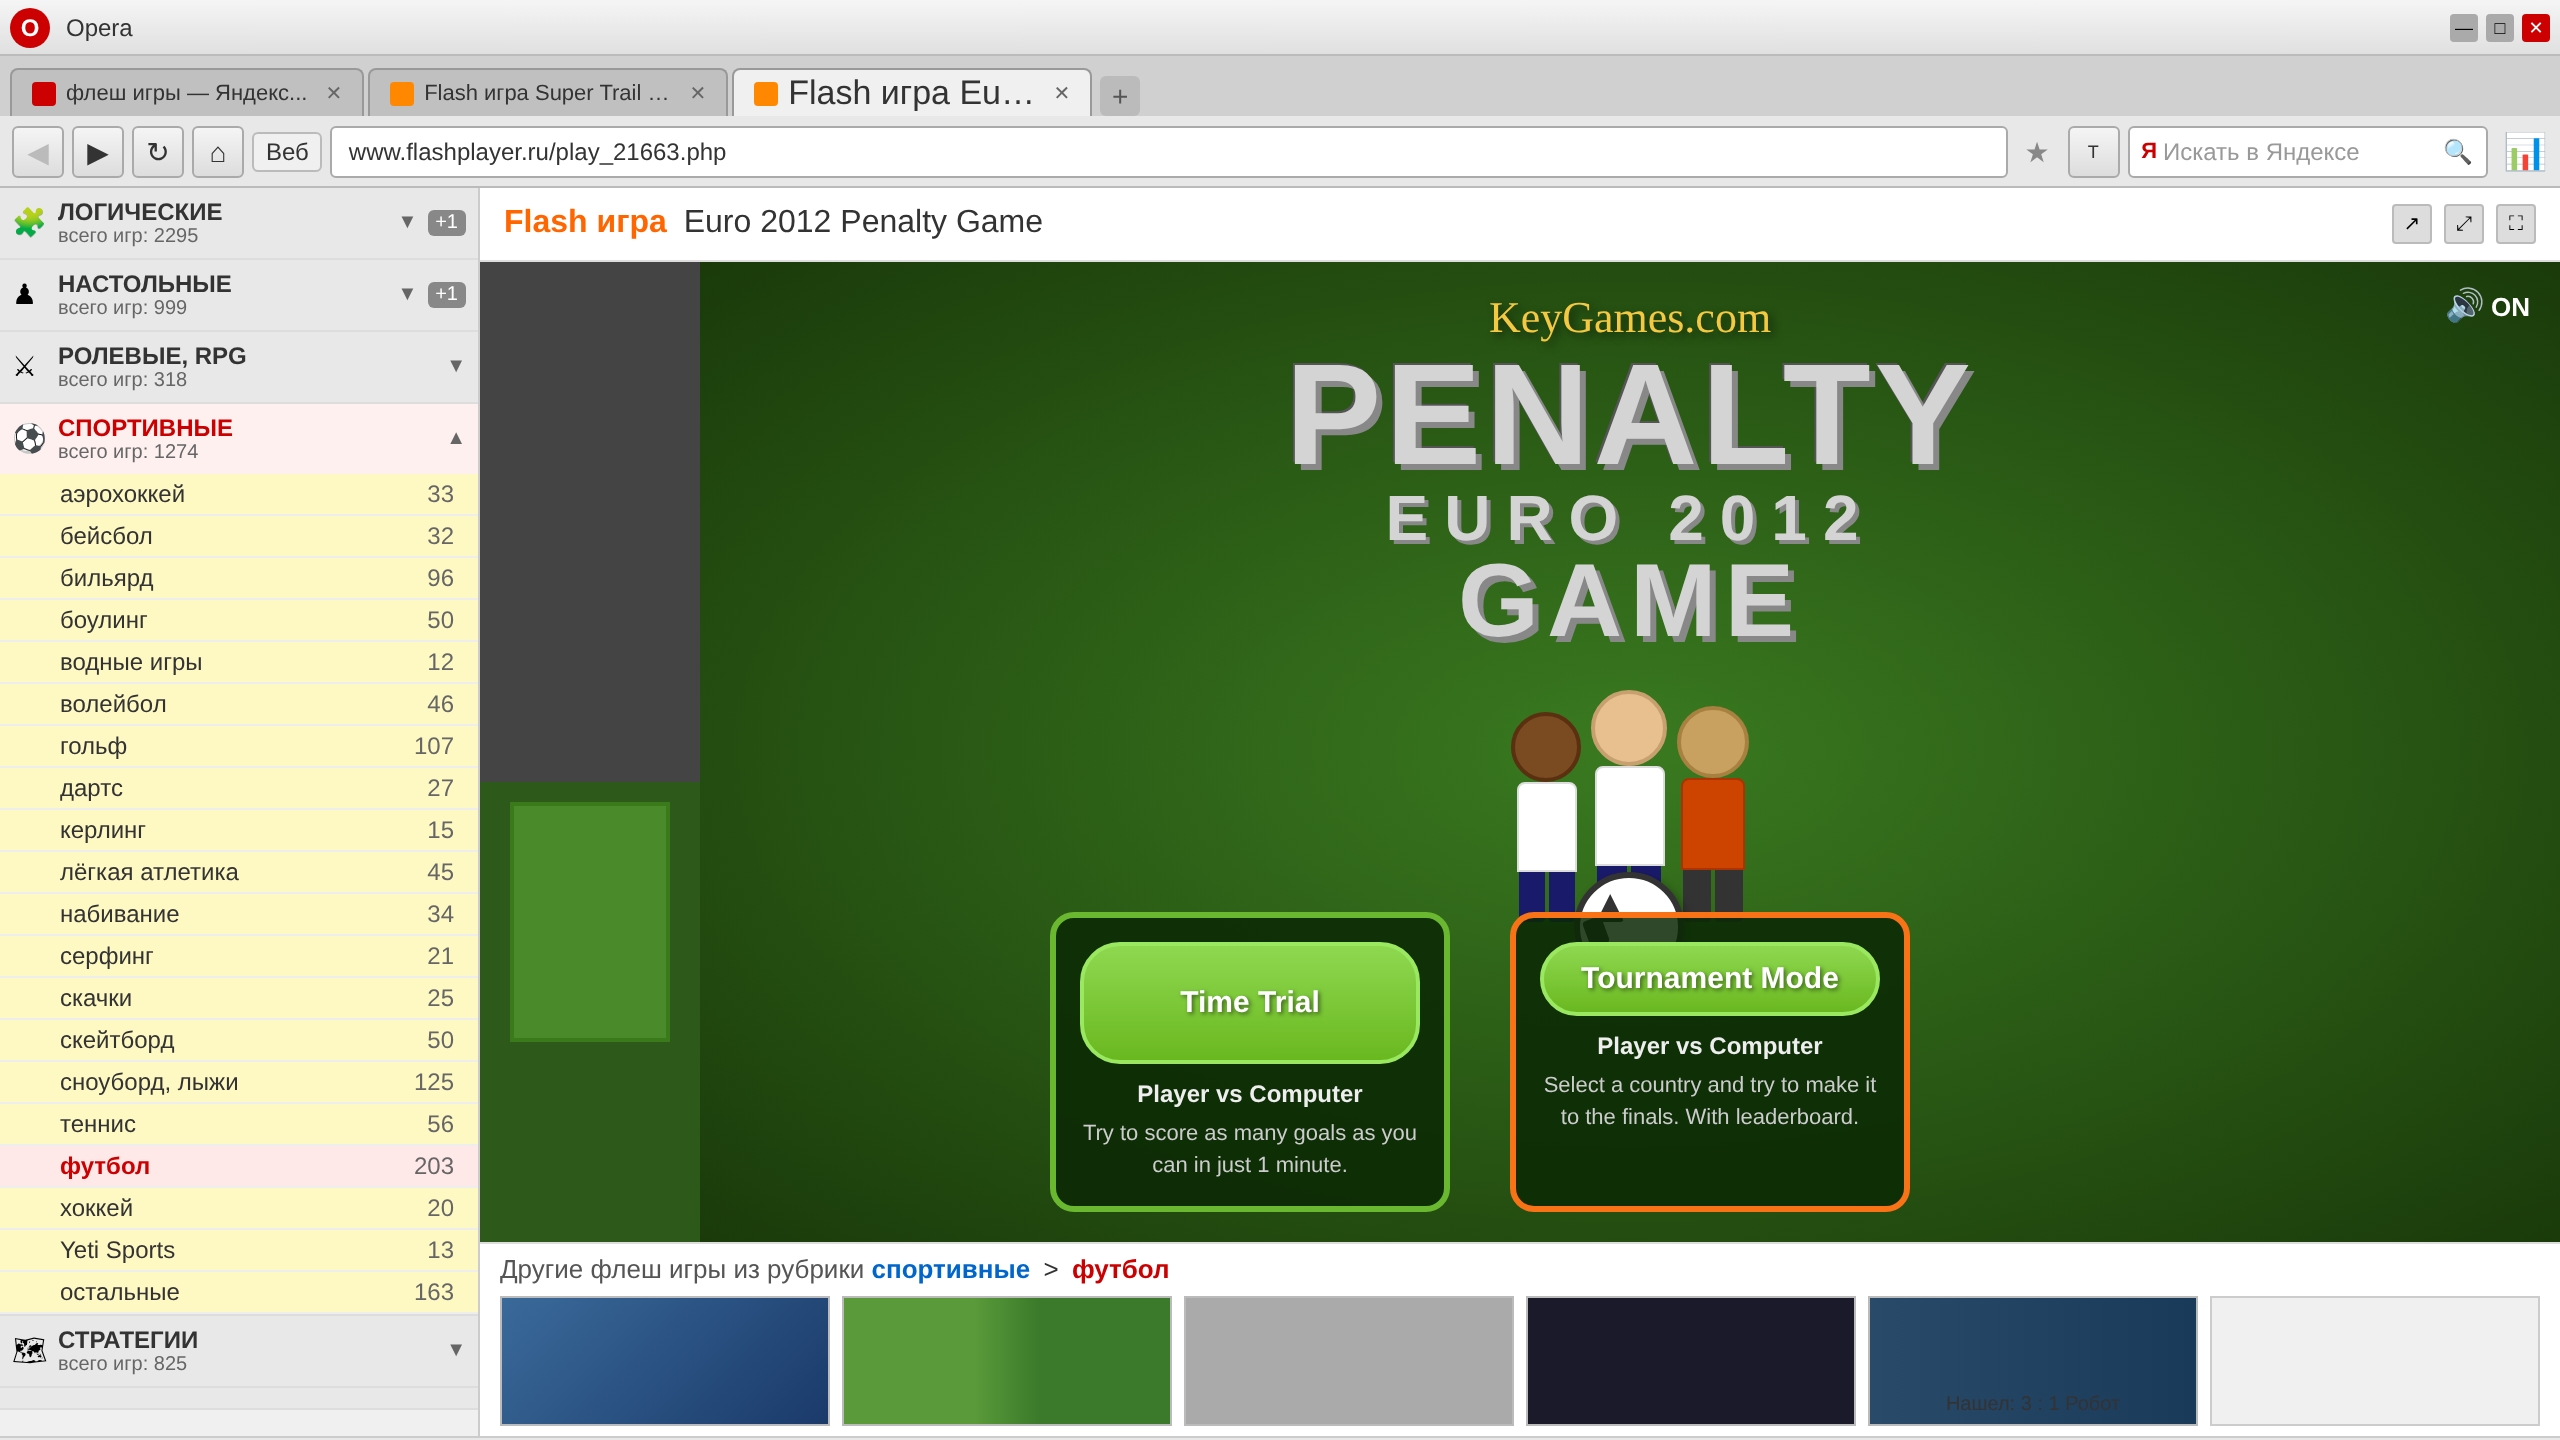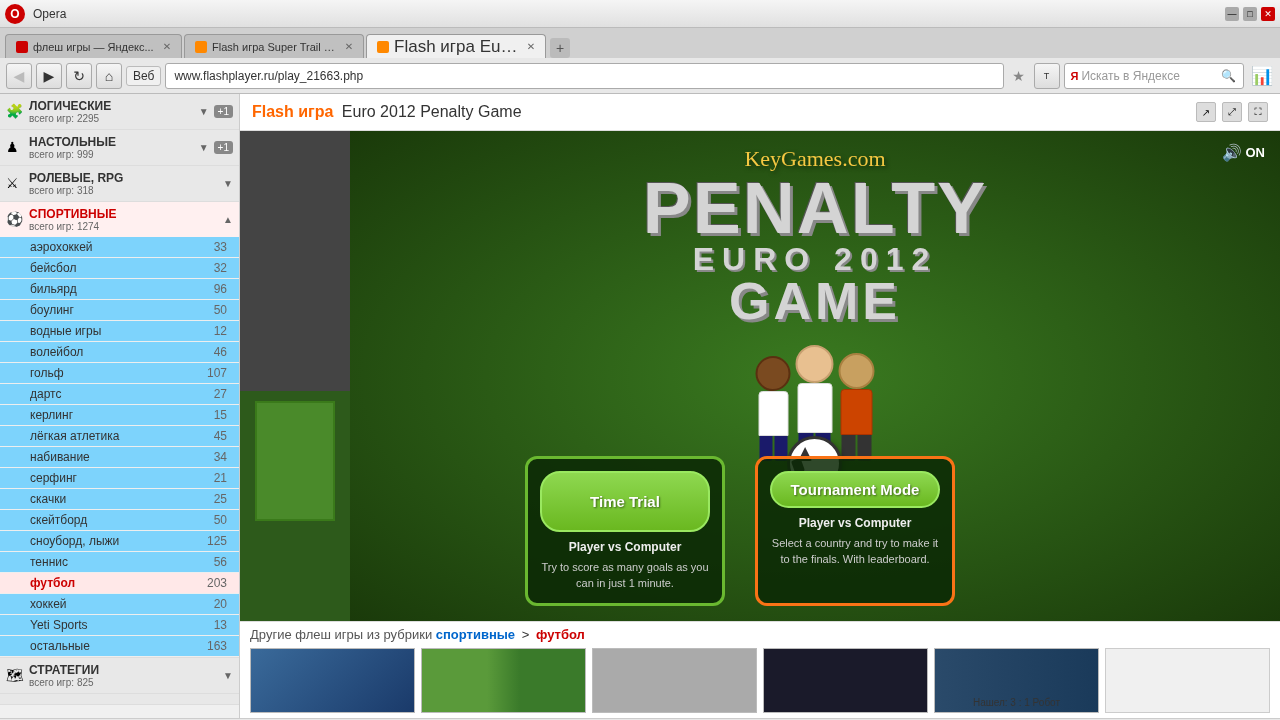--- a/index.html
+++ b/index.html
@@ -122,21 +122,21 @@
     .cat-name { font-weight: bold; font-size: 12px; color: #333; text-transform: uppercase; }
     .cat-count { font-size: 10px; color: #666; }
     .cat-toggle { font-size: 10px; color: #666; }
     .cat-badge { background: #888; color: white; font-size: 10px; padding: 1px 4px; border-radius: 3px; margin-left: auto; }
 
     .sports-header {
       background: #fff0f0;
     }
     .sports-name { color: #c00; }
 
-    .subcategory-list { background: #7dd3fc; }
+    .subcategory-list { background: #fef9c3; }
     .subcategory-item {
       display: flex;
       align-items: center;
       padding: 3px 12px 3px 30px;
       cursor: pointer;
       border-bottom: 1px solid #eee;
     }
     .sub-name { flex: 1; color: #333; font-size: 12px; }
     .sub-count { color: #666; font-size: 12px; }
 

